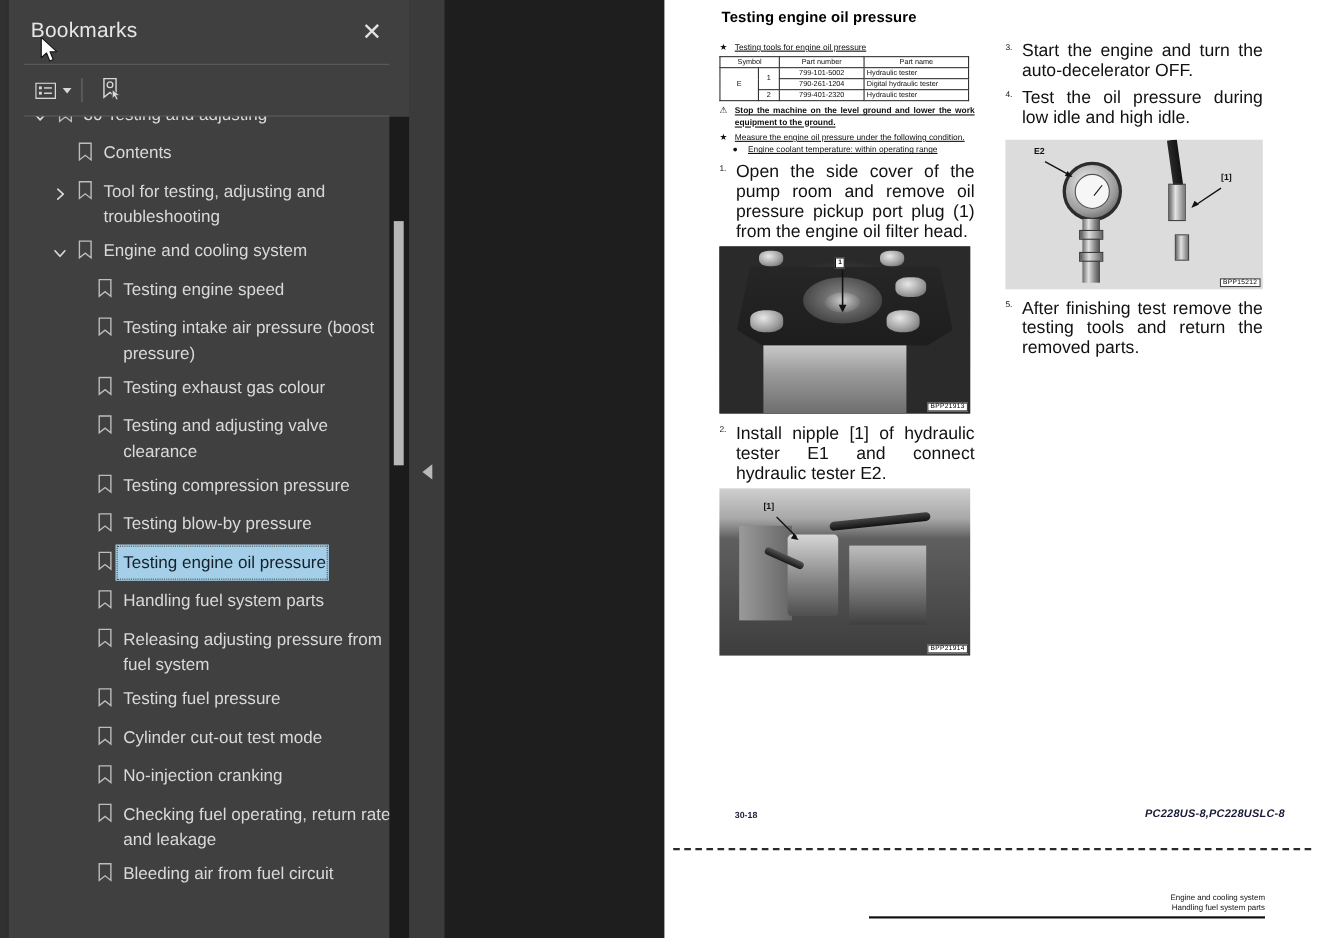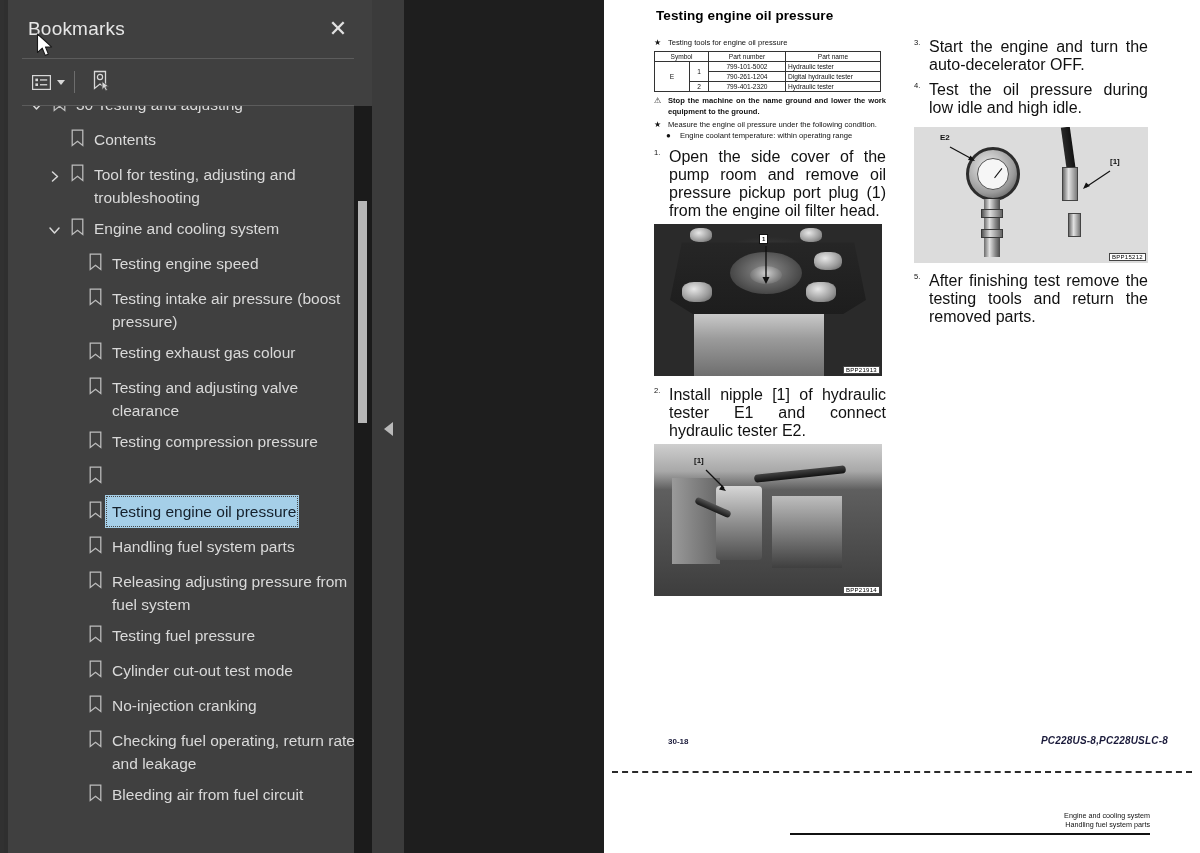--- a/index.html
+++ b/index.html
@@ -136,21 +136,21 @@
     position:absolute;left:52px;top:8px;
     font-size:13.5px;font-weight:bold;color:#000;letter-spacing:.1px;
     font-family:"Liberation Sans", sans-serif;
   }
 
   
   .col-left{position:absolute;left:50px;top:38px;width:232px;}
   .col-right{position:absolute;left:310px;top:38px;width:234px;}
   .bullet-row{display:flex;gap:4px;margin-bottom:1px;}
   .bullet-row .mark{flex:0 0 10px;text-align:left;font-size:8px;line-height:10.3px;}
-  .bullet-row .txt{flex:1 1 auto;font-size:7.6px;line-height:10.3px;}
+  .bullet-row .txt{flex:1 1 auto;font-size:7.6px;line-height:10.3px;text-decoration:underline;}
   .txt.justify{text-align:justify;}
   .sub-dot{margin-left:12px;}
   .num-row{display:flex;gap:3px;margin-top:7px;}
   .num-row .num{flex:0 0 12px;font-size:7.6px;line-height:10.3px;}
 
   
   table.tools{
     border-collapse:collapse;width:227px;margin-top:3px;margin-bottom:4px;
     font-size:6.6px;color:#111;
   }
@@ -317,21 +317,21 @@
             <tr>
               <td class="idx">2</td>
               <td class="pn">799-401-2320</td>
               <td class="pname">Hydraulic tester</td>
             </tr>
           </tbody>
             </table>
 
           <div class="bullet-row">
             <div class="mark">⚠</div>
-            <div class="txt justify" style="font-weight:bold">Stop the machine on the name ground and lower the work equipment to the ground.</div>
+            <div class="txt justify" style="font-weight:bold">Stop the machine on the level ground and lower the work equipment to the ground.</div>
           </div>
 
           <div class="bullet-row" style="margin-top:3px">
             <div class="mark">★</div>
             <div class="txt justify">Measure the engine oil pressure under the following condition.</div>
           </div>
 
           <div class="bullet-row sub-dot">
             <div class="mark">●</div>
             <div class="txt">Engine coolant temperature: within operating range</div>
@@ -565,20 +565,21 @@
             </div>
             <div class="label">Testing compression pressure</div>
           </div>
           <div class="node lvl3">
             <div class="twisty"></div>
             <div class="bm-icon">
               <svg width="15" height="18" viewBox="0 0 15 18">
                 <path d="M2.2 1.2 h10.6 v15.2 l-5.3 -4.2 l-5.3 4.2 z" fill="none" stroke="#bdbdbd" stroke-width="1.25"></path>
               </svg>
             </div>
+            <div class="label">Testing blow-by pressure</div>
           </div>
           <div class="node lvl3 selected">
             <div class="twisty"></div>
             <div class="bm-icon">
               <svg width="15" height="18" viewBox="0 0 15 18">
                 <path d="M2.2 1.2 h10.6 v15.2 l-5.3 -4.2 l-5.3 4.2 z" fill="none" stroke="#bdbdbd" stroke-width="1.25"></path>
               </svg>
             </div>
             <div class="label">Testing engine oil pressure</div>
           </div>

